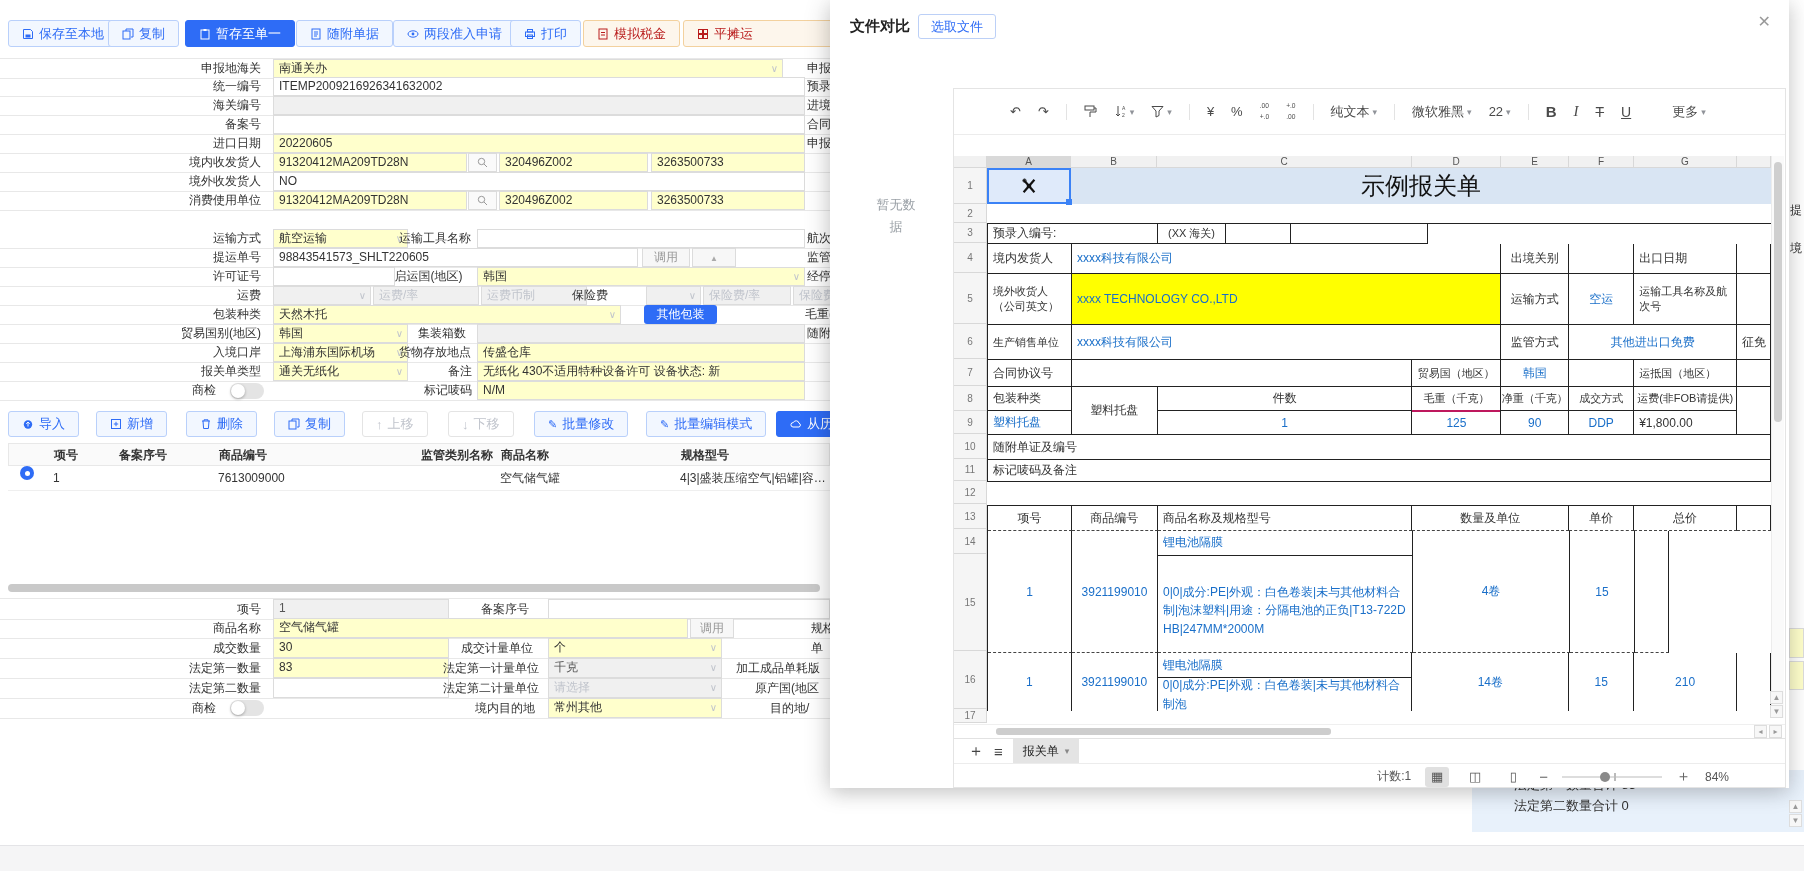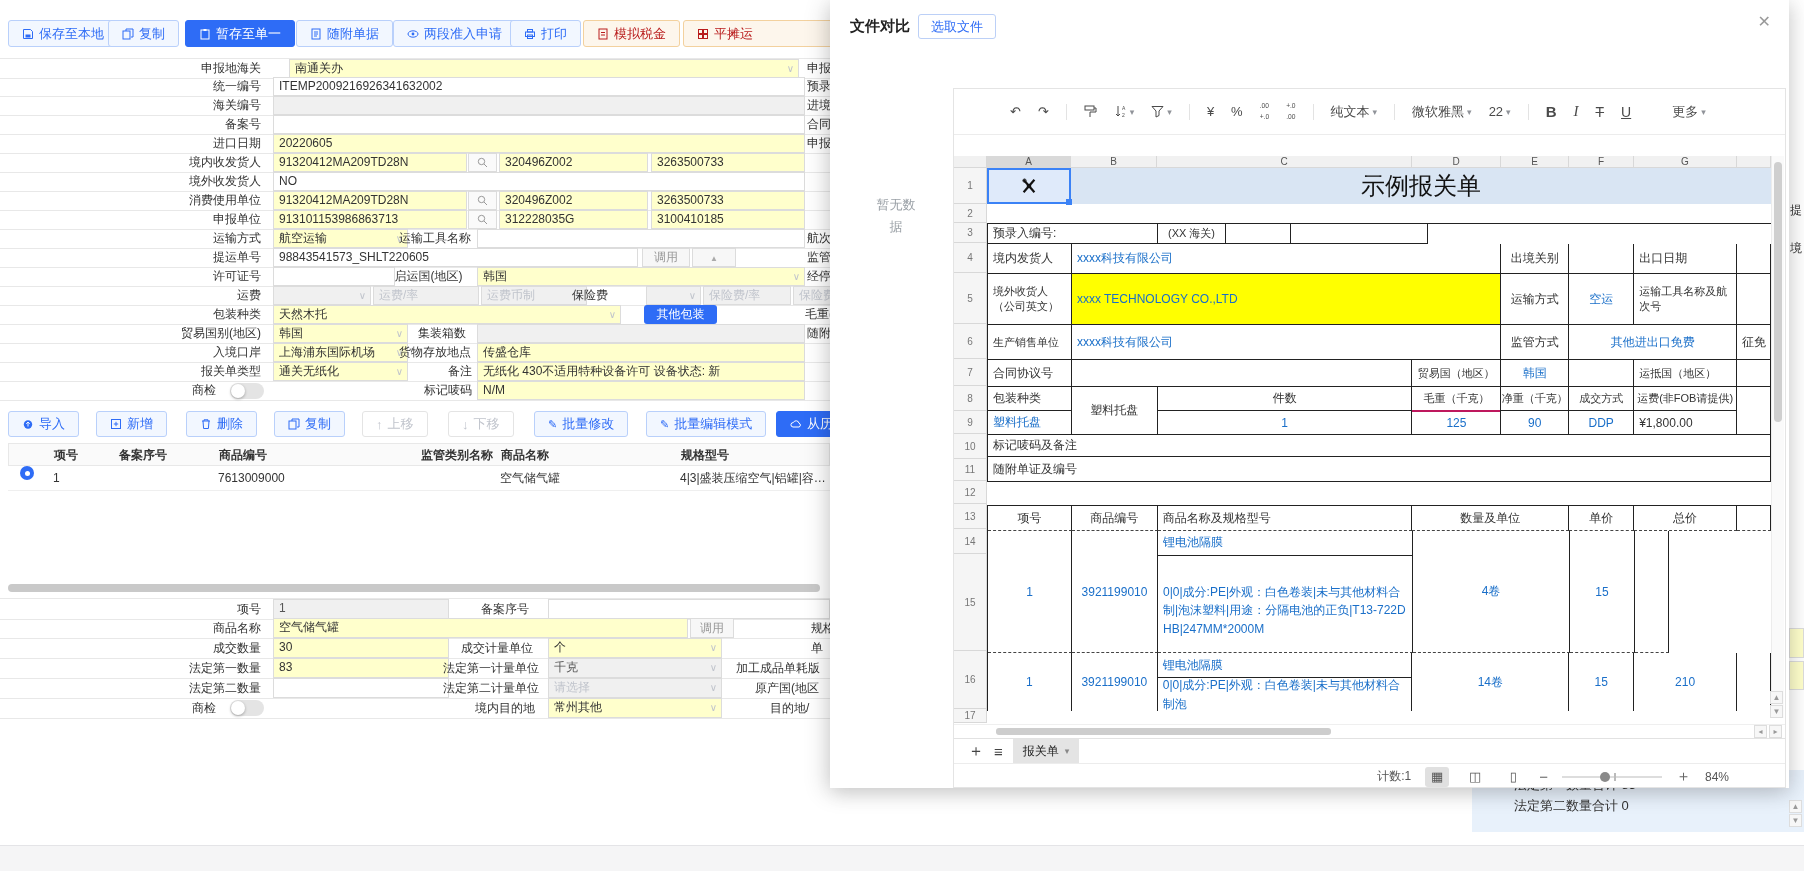--- a/index.html
+++ b/index.html
@@ -197,21 +197,21 @@
             <rect x="6.5" y="1.5" width="4" height="4" fill="none" stroke="currentColor"></rect>
             <rect x="1.5" y="6.5" width="4" height="4" fill="none" stroke="currentColor"></rect>
             <rect x="6.5" y="6.5" width="4" height="4" fill="none" stroke="currentColor"></rect>
           </svg>
         </span>
       <span>平摊运</span>
       </button>
 
     <div class="frow topline" style="top:58px">
       <div class="flabel">申报地海关</div>
-      <div class="fld y" style="left:289px;width:510px"><span>南通关办</span><i class="ca">∨</i></div>
+      <div class="fld y" style="left:273px;width:510px"><span>南通关办</span><i class="ca">∨</i></div>
       <div class="rclip" style="left:807px">申报状</div>
     </div>
     <div class="frow" style="top:77px">
       <div class="flabel">统一编号</div>
       <div class="fld" style="left:273px;width:532px"><span>ITEMP2009216926341632002</span></div>
       <div class="rclip" style="left:807px">预录入编</div>
     </div>
     <div class="frow" style="top:96px">
       <div class="flabel">海关编号</div>
       <div class="fld g" style="left:273px;width:532px"><span></span></div>
@@ -251,34 +251,20 @@
       <div class="sbtn" style="left:468px">
           <span>
             <svg width="11" height="11" viewBox="0 0 11 11">
               <circle cx="4.5" cy="4.5" r="3.2" fill="none" stroke="#999"></circle>
               <path d="M7 7l3 3" stroke="#999"></path>
             </svg>
           </span>
         </div>
       <div class="fld y" style="left:499px;width:149px"><span>320496Z002</span></div>
       <div class="fld y" style="left:651px;width:154px"><span>3263500733</span></div>
-    </div>
-    <div class="frow" style="top:210px">
-      <div class="flabel">申报单位</div>
-      <div class="fld y" style="left:273px;width:194px"><span>913101153986863713</span></div>
-      <div class="sbtn" style="left:468px">
-          <span>
-            <svg width="11" height="11" viewBox="0 0 11 11">
-              <circle cx="4.5" cy="4.5" r="3.2" fill="none" stroke="#999"></circle>
-              <path d="M7 7l3 3" stroke="#999"></path>
-            </svg>
-          </span>
-        </div>
-      <div class="fld y" style="left:499px;width:149px"><span>312228035G</span></div>
-      <div class="fld y" style="left:651px;width:154px"><span>3100410185</span></div>
     </div>
     <div class="frow" style="top:229px">
       <div class="flabel">运输方式</div>
       <div class="fld y" style="left:273px;width:135px"><span>航空运输</span><i class="ca">∨</i></div>
       <div class="flabel2" style="left:396px;width:78px">运输工具名称</div>
       <div class="fld" style="left:477px;width:328px"><span></span></div>
       <div class="rclip" style="left:807px">航次</div>
     </div>
     <div class="frow" style="top:248px">
       <div class="flabel">提运单号</div>
@@ -661,26 +647,26 @@
             <div class="f11" style="height:25px;border-bottom:1px solid #222;justify-content:center">成交方式</div>
             <div style="height:23px;justify-content:center" class="bl">DDP</div>
           </div>
           <div class="xc wG stack" style="padding:0">
             <div class="f11" style="height:25px;border-bottom:1px solid #222;justify-content:center">运费(非FOB请提供)</div>
             <div style="height:23px">¥1,800.00</div>
           </div>
           <div class="xc wH"></div>
         </div>
 
+        <div class="xr b" style="height:25px">
+          <div class="xc wAH">随附单证及编号</div>
+        </div>
+
         <div class="xr b" style="height:22px">
           <div class="xc wAH">标记唛码及备注</div>
-        </div>
-
-        <div class="xr b" style="height:25px">
-          <div class="xc wAH">随附单证及编号</div>
         </div>
 
         <div class="xr" style="height:23px"></div>
 
         <div class="xr b tline" style="height:25px">
           <div class="xc wA tc dash">项号</div>
           <div class="xc wB tc dash">商品编号</div>
           <div class="xc wC dash">商品名称及规格型号</div>
           <div class="xc wDE tc dash">数量及单位</div>
           <div class="xc wF tc dash">单价</div>

